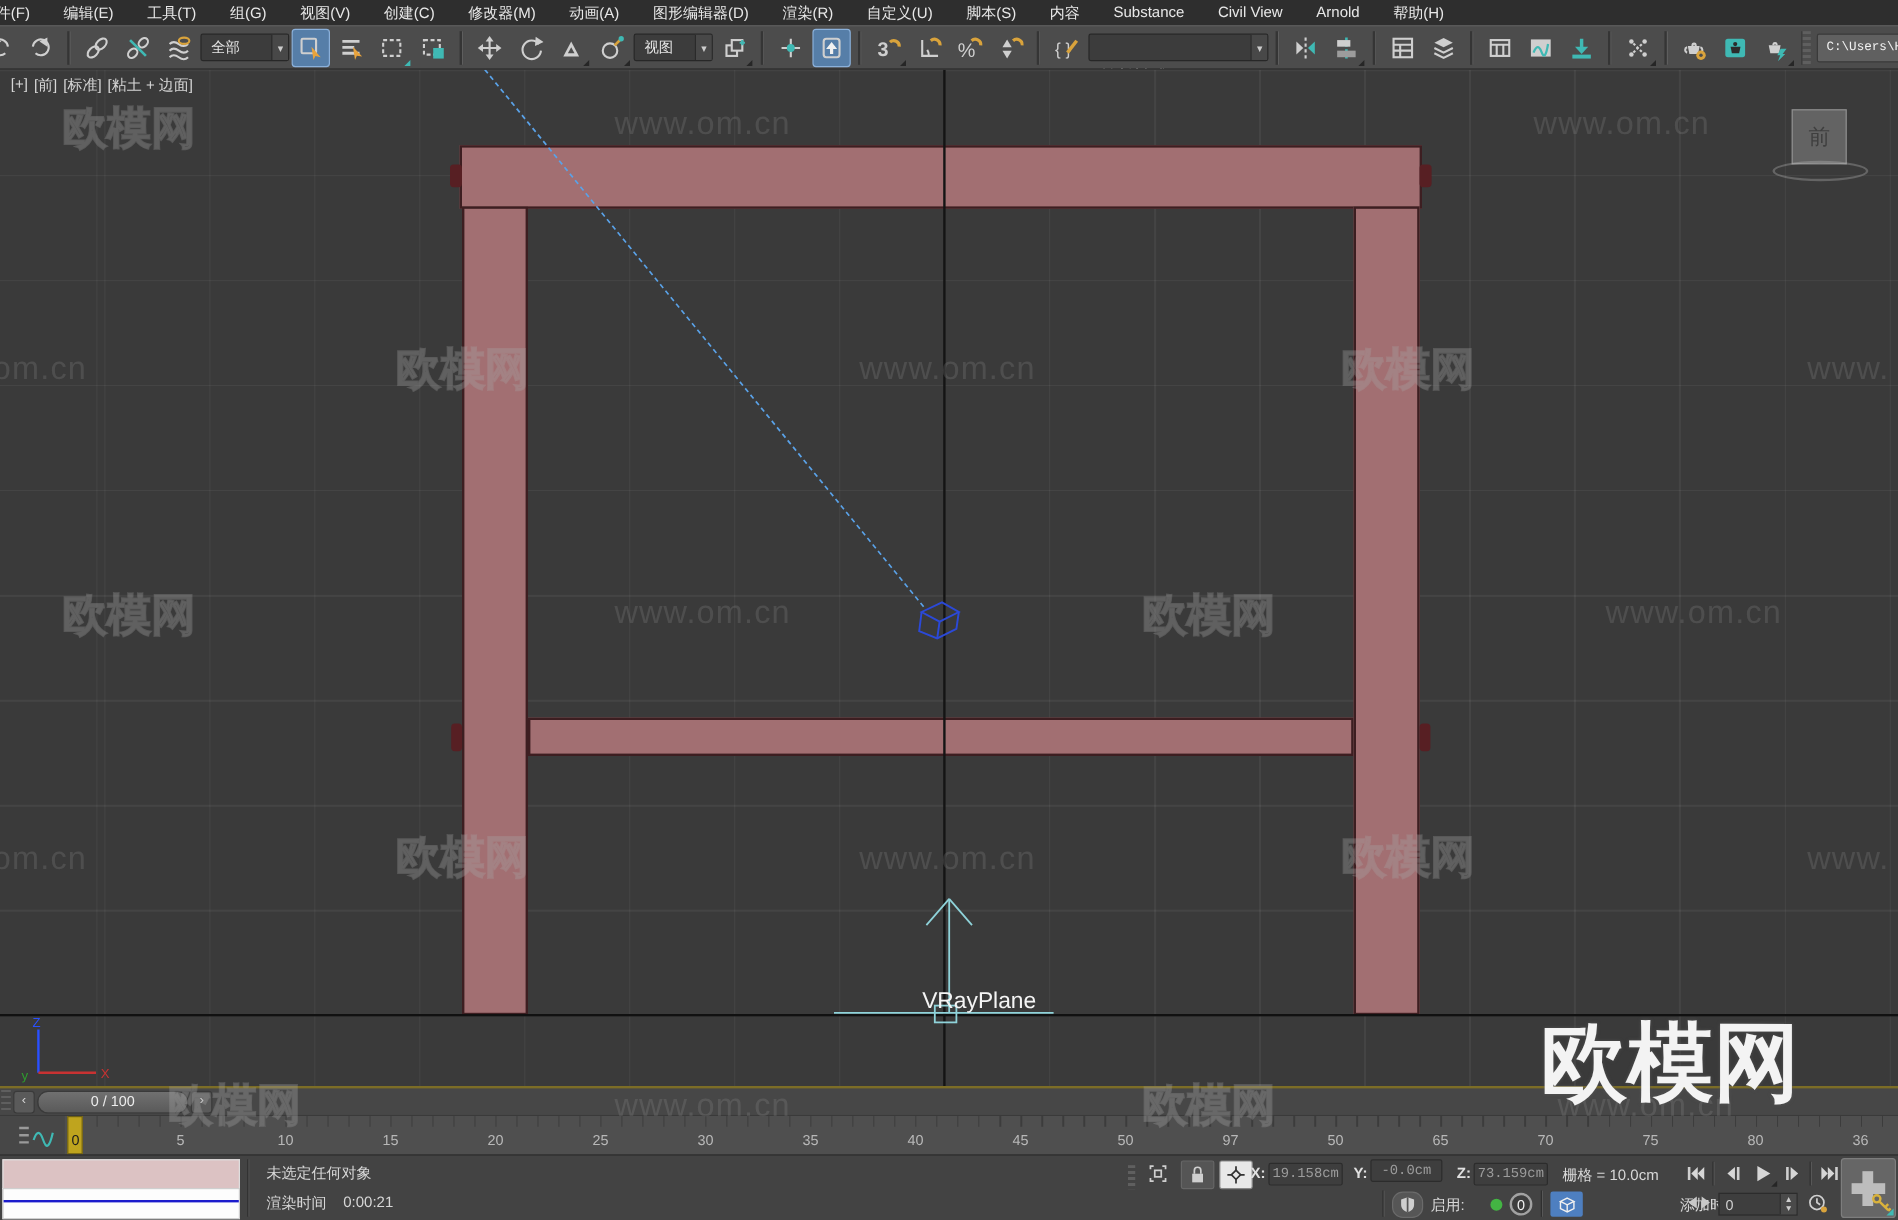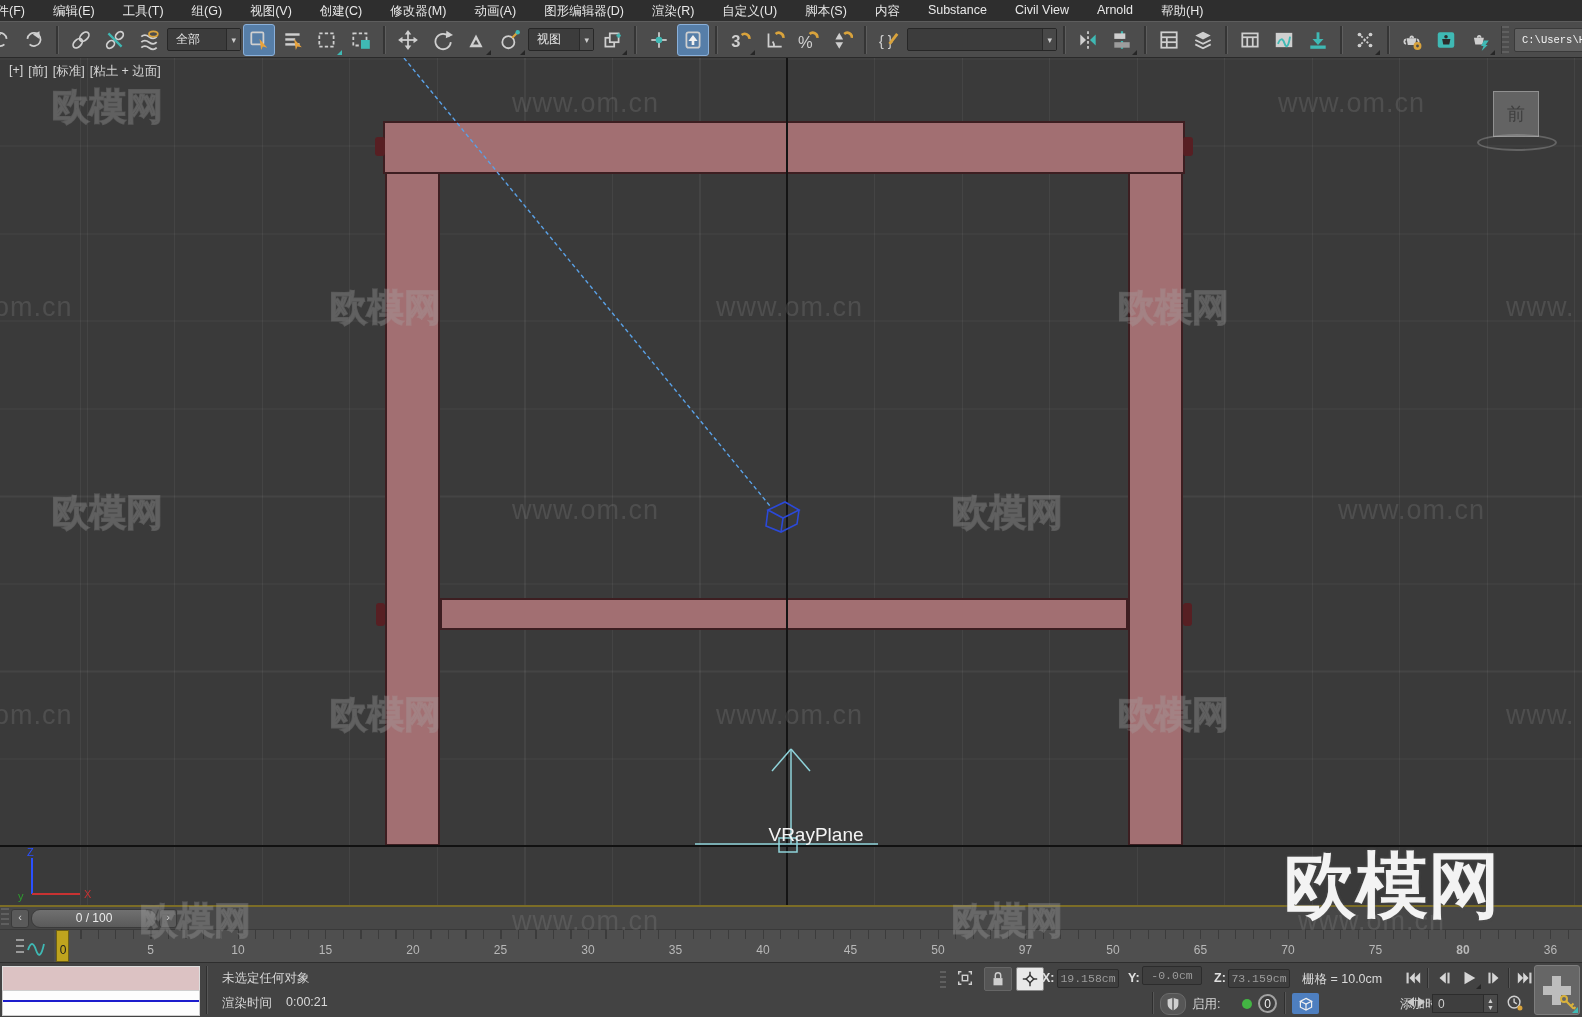--- a/index.html
+++ b/index.html
@@ -478,21 +478,21 @@
       <span class="rlab" style="left: 588px;">30</span>
       <span class="rlab" style="left: 675.5px;">35</span>
       <span class="rlab" style="left: 763px;">40</span>
       <span class="rlab" style="left: 850.5px;">45</span>
       <span class="rlab" style="left: 938px;">50</span>
       <span class="rlab" style="left: 1025.5px;">97</span>
       <span class="rlab" style="left: 1113px;">50</span>
       <span class="rlab" style="left: 1200.5px;">65</span>
       <span class="rlab" style="left: 1288px;">70</span>
       <span class="rlab" style="left: 1375.5px;">75</span>
-      <span class="rlab" style="left: 1463px; font-weight: bold;">80</span>
+      <span class="rlab" style="left: 1463px;">80</span>
       <span class="rlab" style="left: 1550.5px;">36</span>
     </div>
 </div>
 
 <div id="statusbar">
   <div class="sb-abs" id="listener-top"></div>
   <div class="sb-abs" id="listener-bot">
     <div id="listener-line"></div>
   </div>
   <div class="sb-abs vdiv" style="left:206px;"></div>

